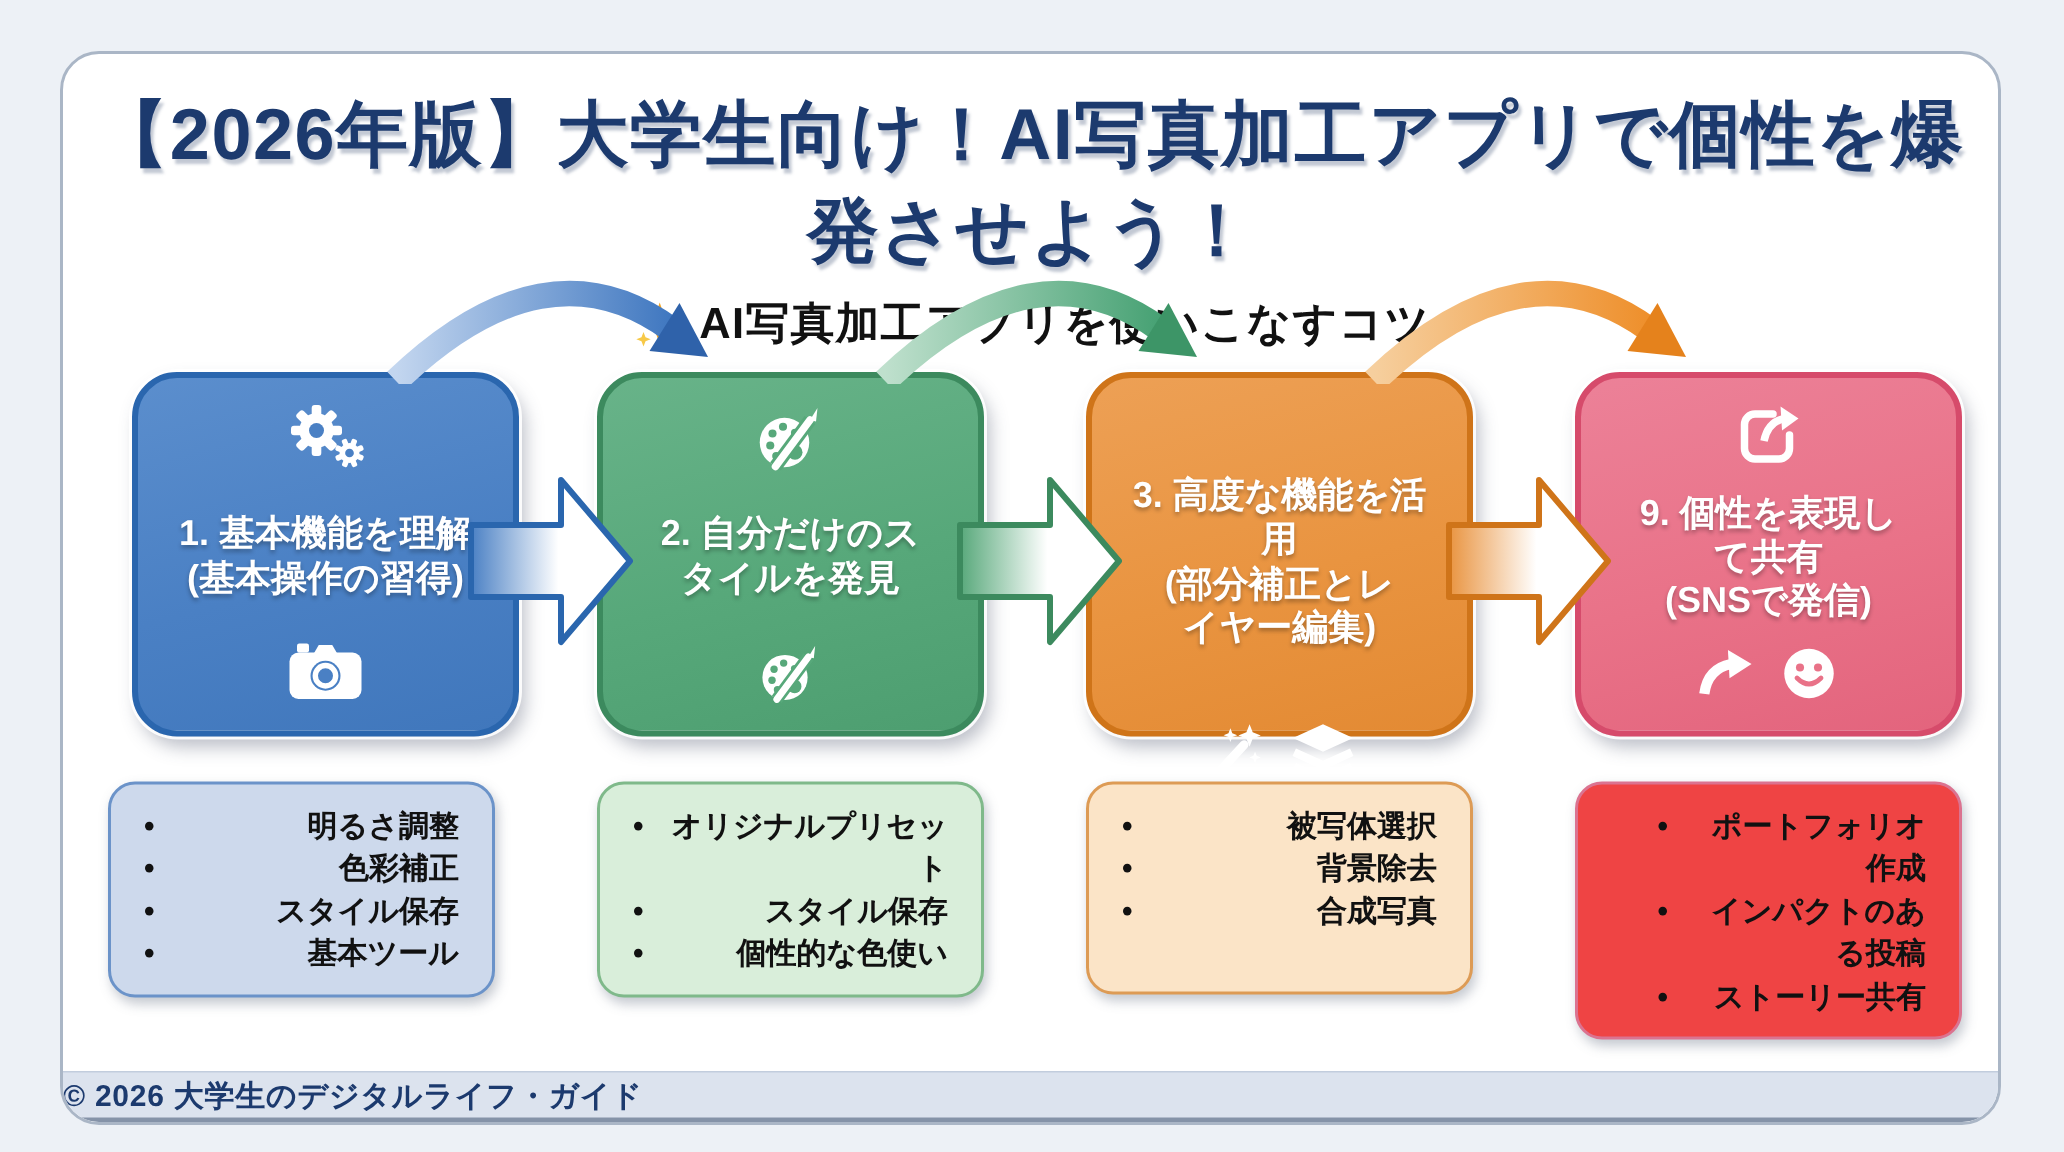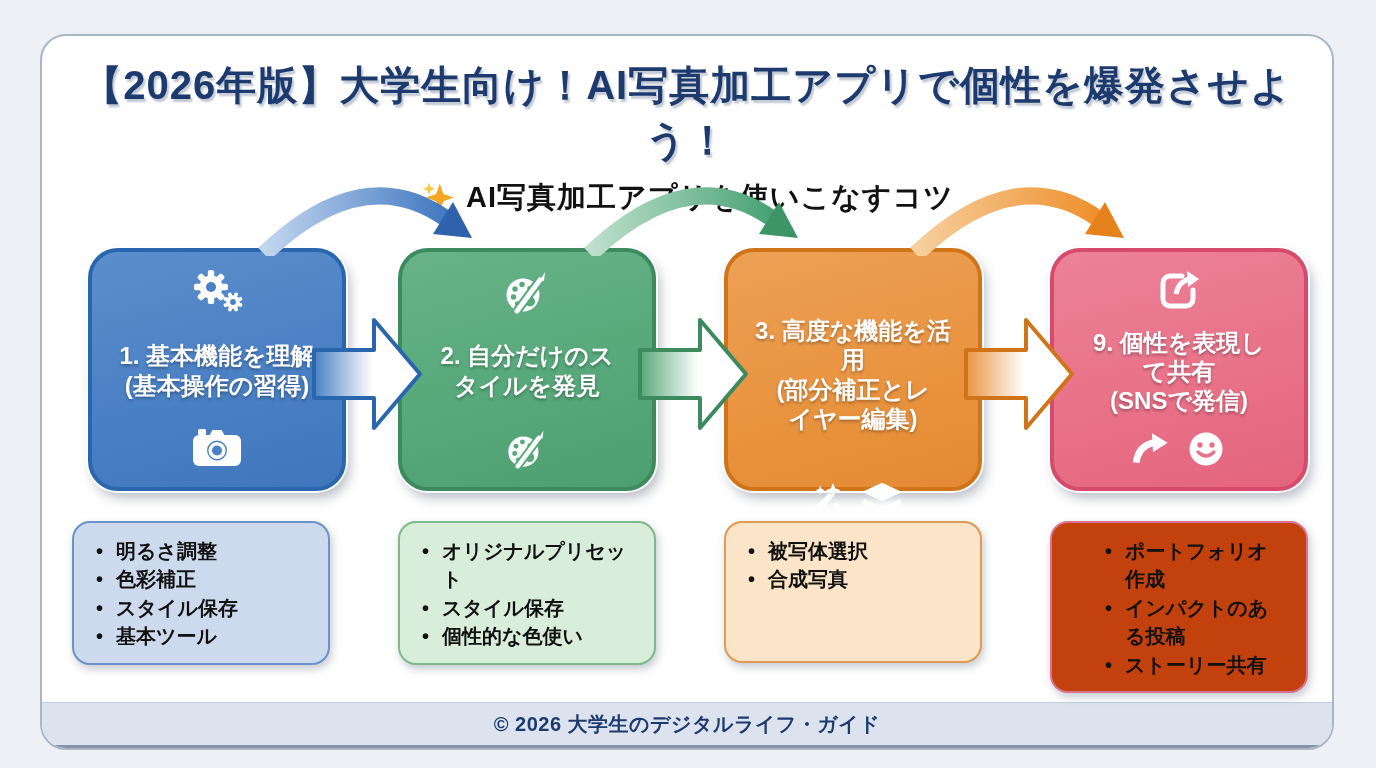--- a/index.html
+++ b/index.html
@@ -9,21 +9,21 @@
     font-family:"Liberation Sans","DejaVu Sans",sans-serif;
     overflow:hidden;position:relative;
   }
   .card{
     position:absolute;left:40px;top:34px;width:1294px;height:716px;
     background:#ffffff;border:2px solid #aab6c6;border-radius:26px;
     overflow:hidden;box-sizing:border-box;
   }
   .title{
     margin-top:22px;text-align:center;
-    font-size:40px;font-weight:bold;color:#1c3a6e;letter-spacing:1px;
+    font-size:48px;font-weight:bold;color:#1c3a6e;letter-spacing:1px;
     text-shadow:2px 3px 2px rgba(120,132,158,.45);
   }
   .subtitle-row{
     margin-top:10px;display:flex;justify-content:center;align-items:center;gap:10px;
   }
   .subtitle{
     font-size:29px;font-weight:bold;color:#111;letter-spacing:1px;
   }
   .flow{position:absolute;left:0;top:0;width:100%;height:100%;}
   
@@ -53,42 +53,43 @@
   .hole-stroke{stroke:#4a80c4;fill:none;}
   .c0 .hole{fill:#4a80c4;}
   .c1 .hole{fill:#57a87a;} .c1 .hole-stroke{stroke:#57a87a;}
   .c3 .hole{fill:#e97288;} .c3 .hole-stroke{stroke:#e97288;}
   
   .panel{
     position:absolute;top:485px;width:258px;min-height:142px;box-sizing:border-box;
     border-radius:18px;border:2px solid;padding:14px 12px 12px 14px;
     box-shadow:2px 4px 8px rgba(90,100,120,.35);
     z-index:2;
+    text-align:right;
   }
   .panel.c0{background:#cdd9ec;border-color:#6b93c9;}
   .panel.c1{background:#d9eeda;border-color:#7fb98a;}
   .panel.c2{background:#fbe4c7;border-color:#dd9b55;}
-  .panel.c3{background:#c2410c;border-color:#db7390;padding-left:45px;}
+  .panel.c3{background:#ef4444;border-color:#db7390;padding-left:45px;}
   .panel ul{list-style:none;margin:0;padding:0;}
   .panel li{
     position:relative;padding-left:28px;margin-right:10px;
     font-size:20px;font-weight:bold;color:#111;line-height:1.42;
   }
   .panel li::before{content:"•";position:absolute;left:8px;}
   
   .flow-arrow{position:absolute;top:274px;z-index:3;}
   .fa0{left:270px;} .fa1{left:596px;} .fa2{left:922px;}
   .curve-arrow{position:absolute;top:140px;z-index:3;}
   .ca0{left:172px;} .ca1{left:498px;} .ca2{left:824px;}
   .ca0{left:202px;} .ca1{left:528px;} .ca2{left:854px;}
   
   .footer{
-    position:absolute;left:0;bottom:0;width:100%;height:46px;box-sizing:border-box;
+    position:absolute;left:0;bottom:0;width:100%;height:34px;box-sizing:border-box;
     background:#dce3ee;border-top:1px solid #c2cddd;border-bottom:3px solid #8593a8;
-    display:flex;align-items:center;justify-content:center;
+    display:flex;align-items:center;justify-content:flex-start;
   }
   .footer-text{font-size:20px;font-weight:bold;color:#1c3a6e;letter-spacing:.5px;}
 </style>
 </head>
 <body>
 
 <div class="card">
 
   <div class="title">【2026年版】大学生向け！AI写真加工アプリで個性を爆発させよう！</div>
 
@@ -301,20 +302,21 @@
     <div class="panel c1">
       <ul>
         <li>オリジナルプリセット</li>
         <li>スタイル保存</li>
         <li>個性的な色使い</li>
       </ul>
     </div>
     <div class="panel c2">
       <ul>
         <li>被写体選択</li>
+        <li>背景除去</li>
         <li>合成写真</li>
       </ul>
     </div>
     <div class="panel c3">
       <ul>
         <li>ポートフォリオ作成</li>
         <li>インパクトのある投稿</li>
         <li>ストーリー共有</li>
       </ul>
     </div>

